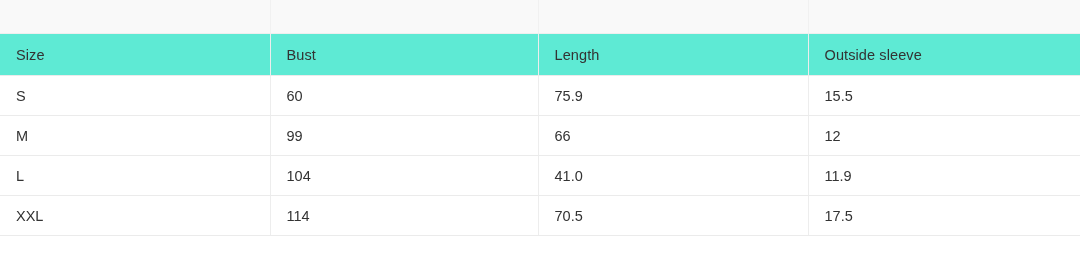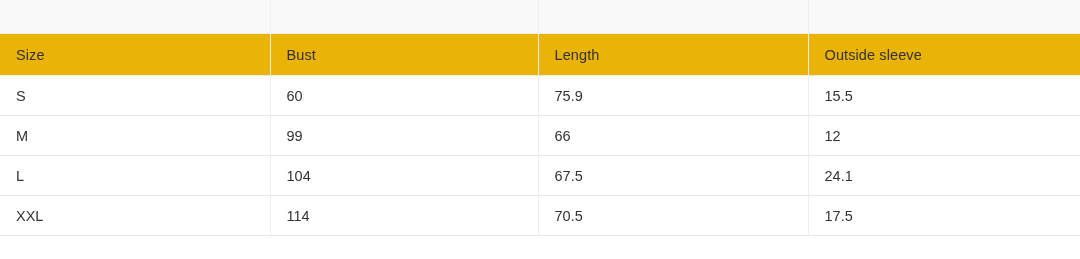--- a/index.html
+++ b/index.html
@@ -44,21 +44,21 @@
     background: #f9f9f9;
     height: 33px;
     border-bottom: 1px solid #efefef;
     border-right: 1px solid #f1f1f1;
     padding: 0;
   }
 
   tr.header-row > th {
     height: 41px;
     color: #333333;
-    background: #eab308;
+    background: #5eead4;
     letter-spacing: 0.1px;
   }
 
   tr.data-row > td {
     height: 39px;
     color: #333333;
     background: #ffffff;
   }
   tr.data-row:last-child > td {
     border-bottom: 1px solid #ebebeb;
@@ -100,22 +100,22 @@
     <tr class="data-row">
       <td>M</td>
       <td>99</td>
       <td>66</td>
       <td>12</td>
     </tr>
 
     <tr class="data-row">
       <td>L</td>
       <td>104</td>
-      <td>67.5</td>
-      <td>24.1</td>
+      <td>41.0</td>
+      <td>11.9</td>
     </tr>
 
 
     <tr class="data-row">
       <td>XXL</td>
       <td>114</td>
       <td>70.5</td>
       <td>17.5</td>
     </tr>
 

